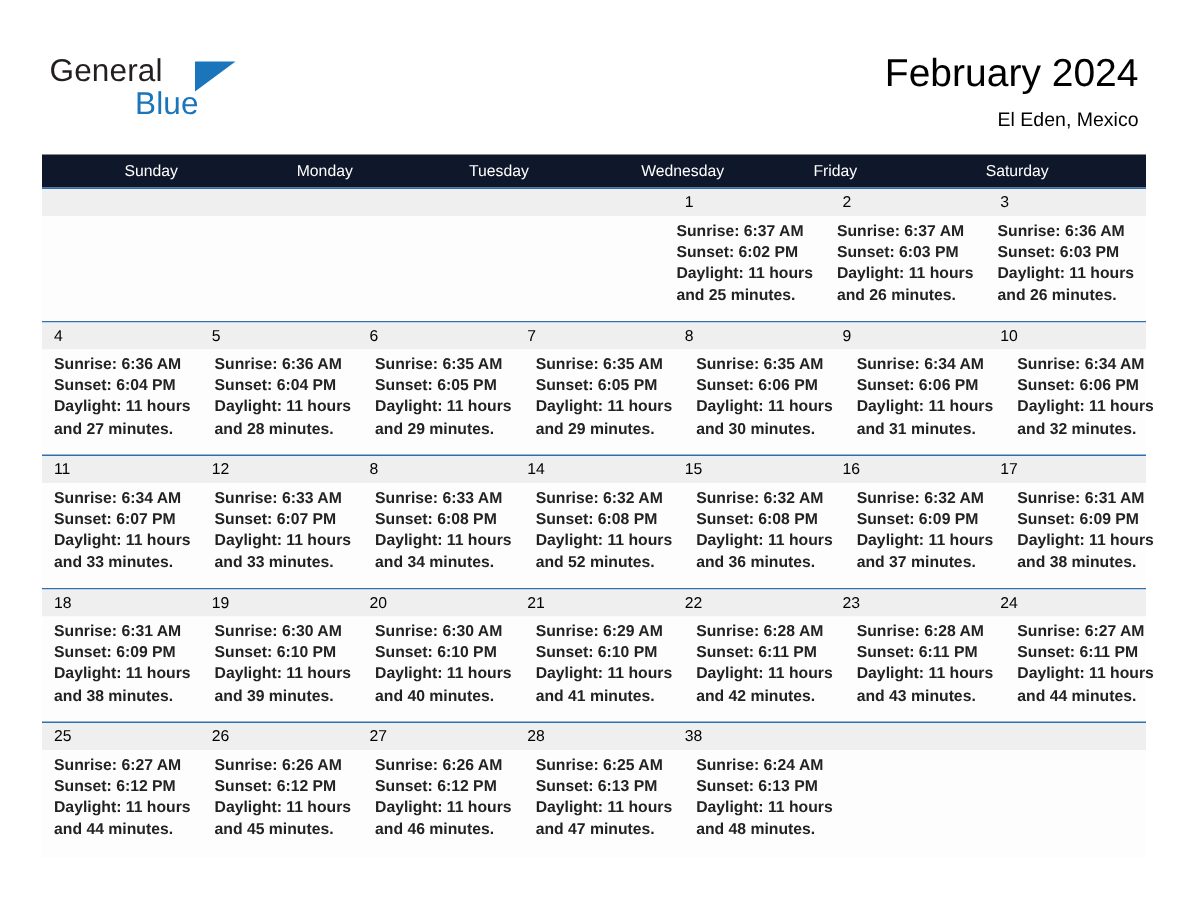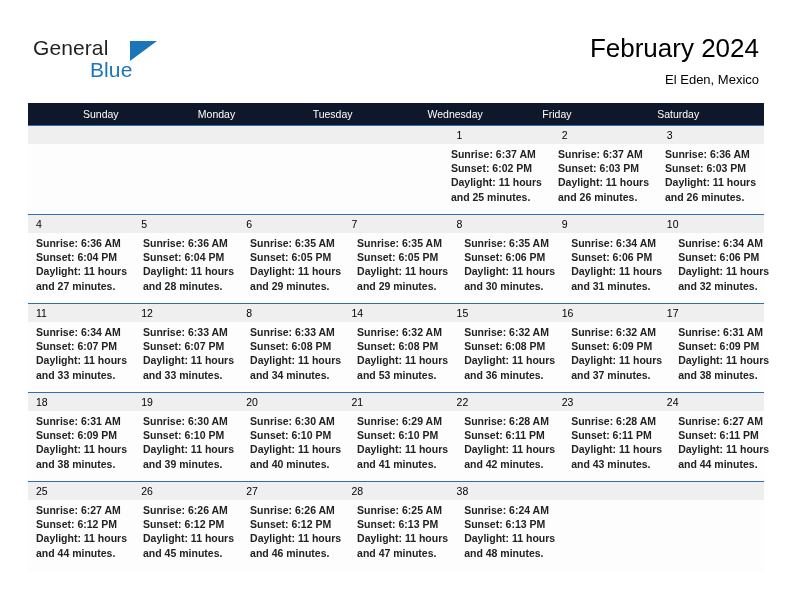--- a/index.html
+++ b/index.html
@@ -317,21 +317,21 @@
         <div class="daybody">
           <div>Sunrise: 6:33 AM</div>
           <div>Sunset: 6:08 PM</div>
           <div>Daylight: 11 hours</div>
           <div>and 34 minutes.</div>
         </div>
         <div class="daybody">
           <div>Sunrise: 6:32 AM</div>
           <div>Sunset: 6:08 PM</div>
           <div>Daylight: 11 hours</div>
-          <div>and 53 minutes.</div>
+          <div>and 52 minutes.</div>
         </div>
         <div class="daybody">
           <div>Sunrise: 6:32 AM</div>
           <div>Sunset: 6:08 PM</div>
           <div>Daylight: 11 hours</div>
           <div>and 36 minutes.</div>
         </div>
         <div class="daybody">
           <div>Sunrise: 6:32 AM</div>
           <div>Sunset: 6:09 PM</div>

